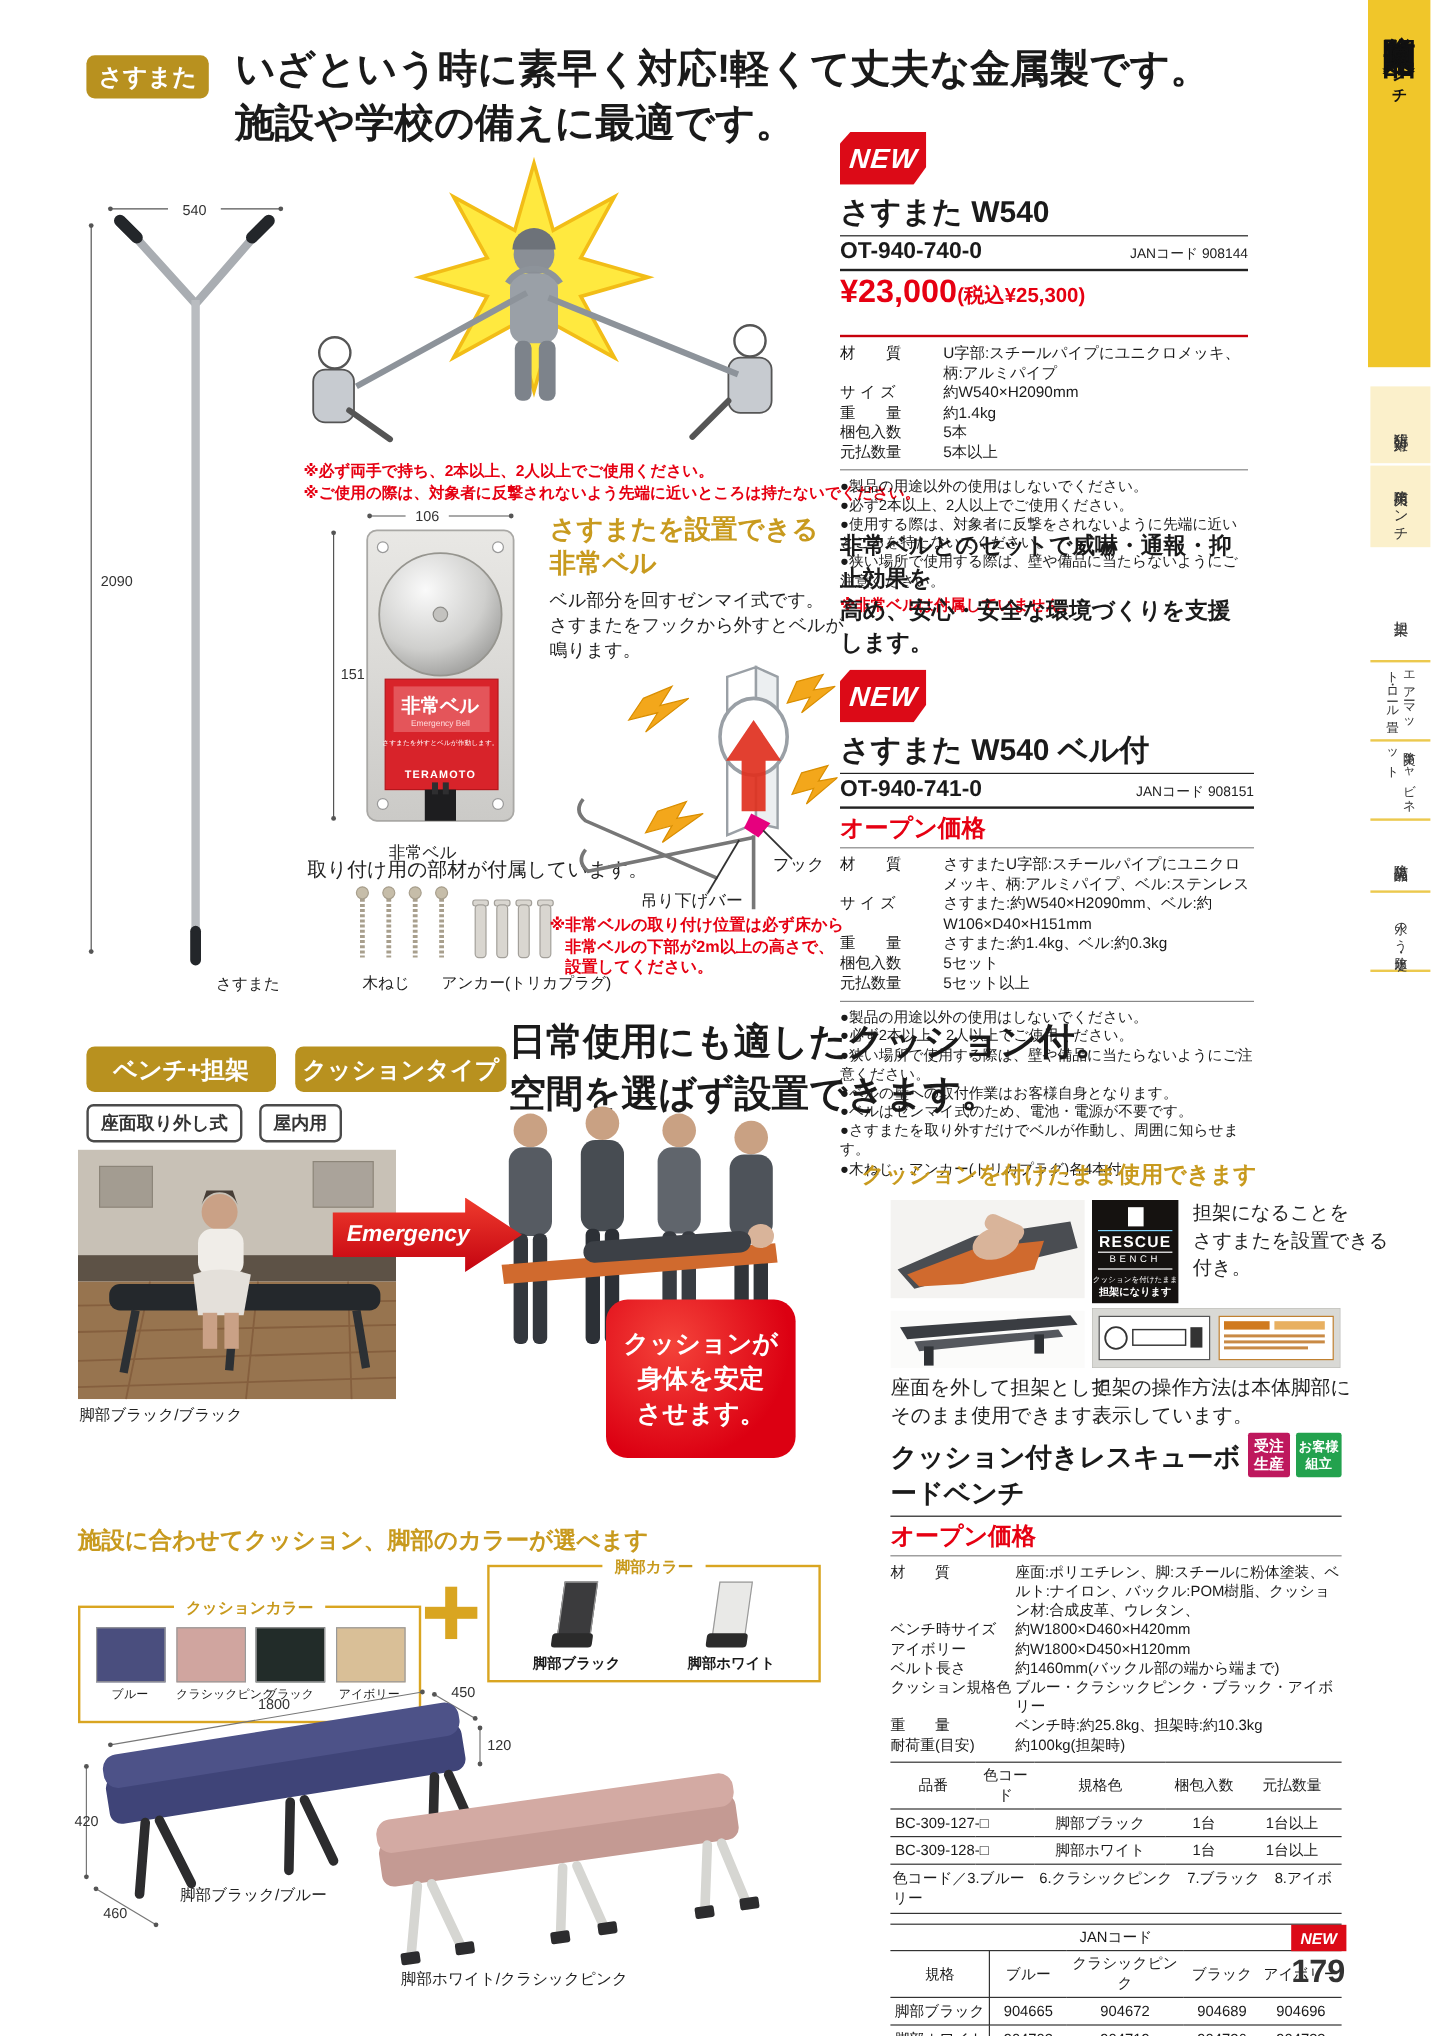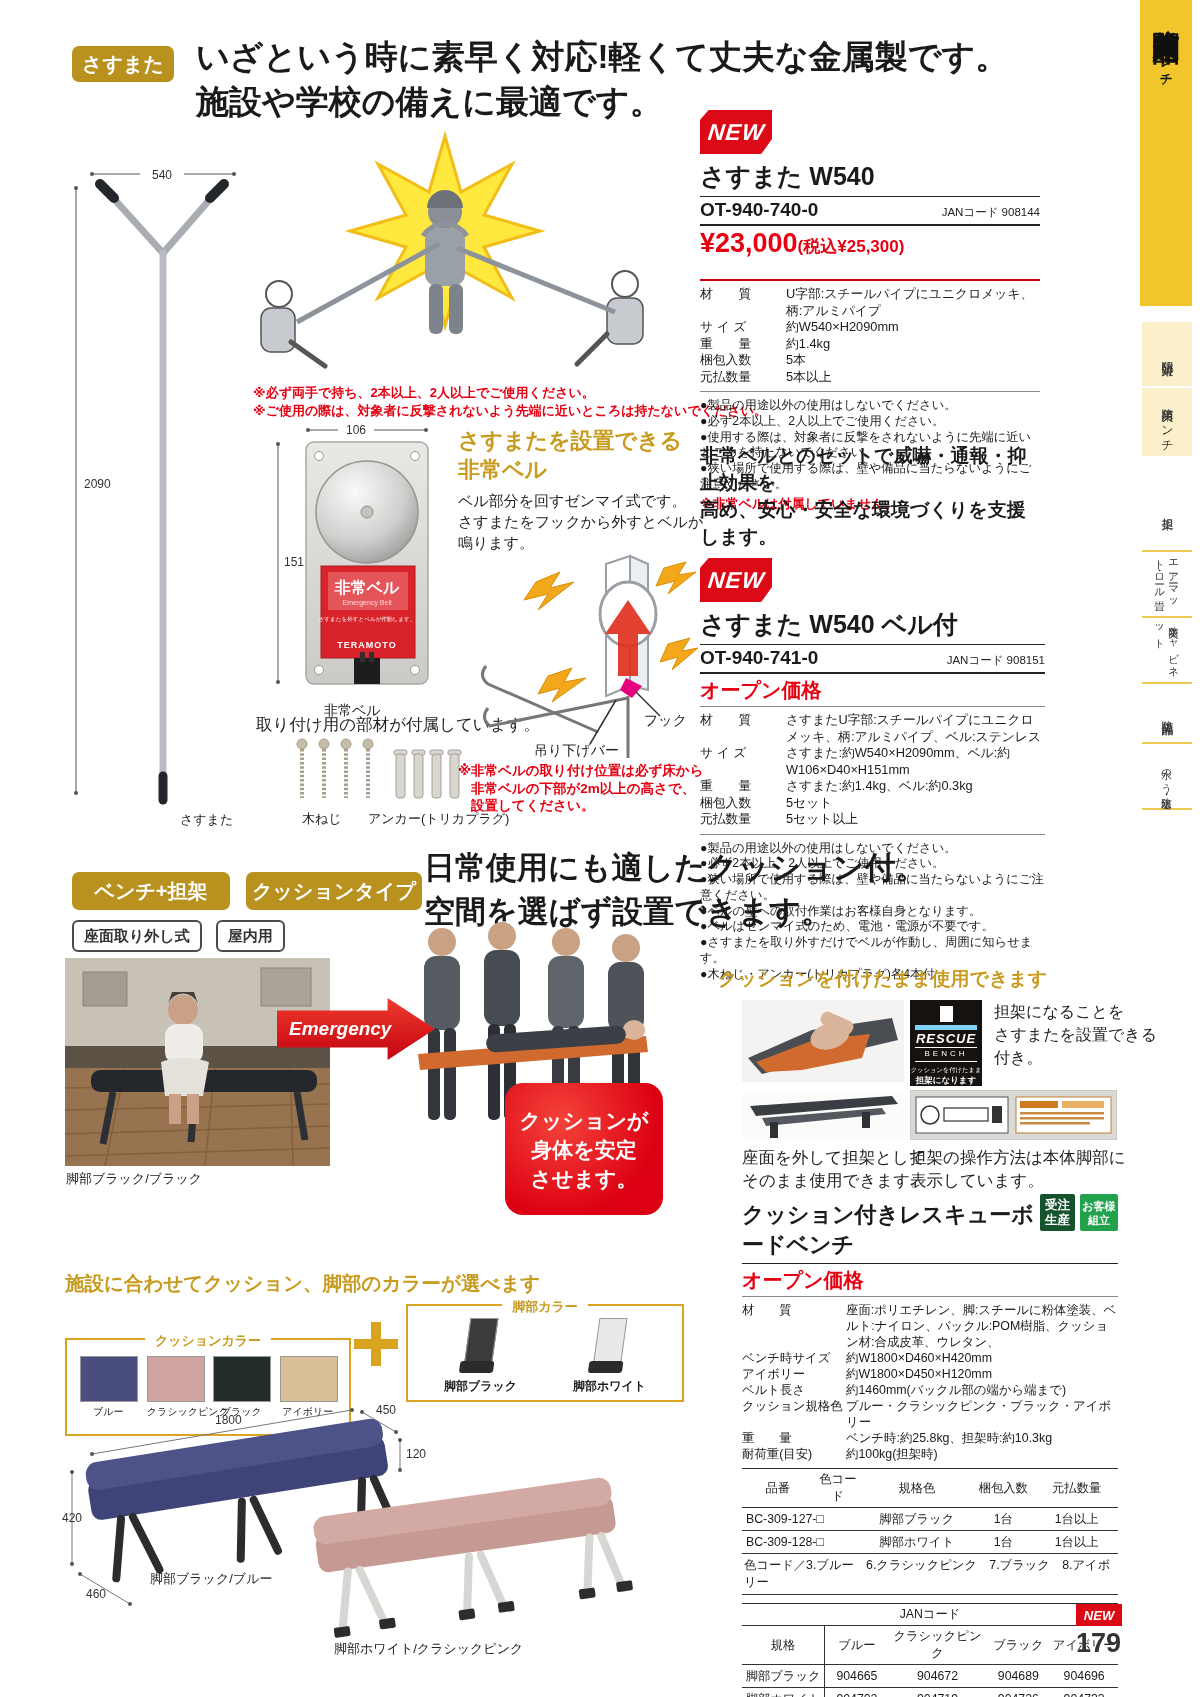--- a/index.html
+++ b/index.html
@@ -63,21 +63,21 @@
   .ccnote{font-size:12.3px;padding:3px 2px;border-bottom:1px solid #333;}
   .jwrap{margin-top:8px;border-top:1.5px solid #333;}
   .jtitle{text-align:center;font-size:12.3px;padding:2px 0;}
   .jtable{width:100%;border-collapse:collapse;font-size:12.3px;}
   .jtable th{border-top:1px solid #333;border-bottom:1px solid #333;font-weight:normal;padding:2px 1px;text-align:center;}
   .jtable td{border-bottom:1px solid #333;padding:2.5px 1px;text-align:center;}
   .jtable th:first-child,.jtable td:first-child{border-right:1px solid #333;}
   
   .rescue{background:#151210;color:#fff;text-align:center;padding-top:4px;}
   .rescue .bar{width:13px;height:16px;background:#fff;margin:2px auto 3px;}
-  .rescue .r1{font-size:13px;font-weight:bold;letter-spacing:1px;border-top:5px solid #7dd3fc;border-bottom:1px solid #fff;margin:0 5px;padding:1px 0;font-style:italic;}
+  .rescue .r1{font-size:13px;font-weight:bold;letter-spacing:1px;border-top:1px solid #7dd3fc;border-bottom:1px solid #fff;margin:0 5px;padding:1px 0;}
   .rescue .r2{font-size:8px;letter-spacing:3px;padding:1px 0 3px;border-bottom:1px solid #fff;margin:0 5px;}
   .rescue .n1{font-size:6.3px;margin-top:4px;}
   .rescue .n2{font-size:8.5px;font-weight:bold;}
   
   .em-arrow{background:linear-gradient(180deg,#ef3b2d,#c40310);display:flex;align-items:center;z-index:6;
     clip-path:polygon(0 20%,70% 20%,70% 0,100% 50%,70% 100%,70% 80%,0 80%);}
   .em-arrow span{color:#fff;font-weight:bold;font-style:italic;font-size:19px;padding-left:12px;}
   .bubble{background:radial-gradient(circle at 35% 28%,#f4433a,#dc0012 70%);border-radius:18px;color:#fff;
     display:flex;flex-direction:column;align-items:center;justify-content:center;z-index:7;}
   .bubble div{font-size:21px;font-weight:bold;line-height:29px;}
@@ -517,21 +517,21 @@
   </div>
   <div class="abs" style="left:910px;top:1146px;font-size:16.5px;line-height:23px;color:#222;">
     <div>担架の操作方法は本体脚部に</div>
     <div>表示しています。</div>
   </div>
 
   <div class="abs" style="left:742px;top:1194px;width:376px;">
     <div style="display:flex;align-items:flex-start;justify-content:space-between;">
       <div class="b" style="font-size:22px;padding-top:6px;">クッション付きレスキューボードベンチ</div>
       <div style="display:flex;gap:5px;flex:none;">
-        <div class="mini-badge" style="background:#14532d;width:35px;height:37px;font-size:12.5px;line-height:15px;">
+        <div class="mini-badge" style="background:#be185d;width:35px;height:37px;font-size:12.5px;line-height:15px;">
           <div>受注</div>
           <div>生産</div>
         </div>
         <div class="mini-badge" style="background:#23a24e;width:38px;height:37px;font-size:11px;line-height:14px;">
           <div>お客様</div>
           <div>組立</div>
         </div>
       </div>
     </div>
     <div style="border-top:1.5px solid #222;margin-top:3px;"></div>

